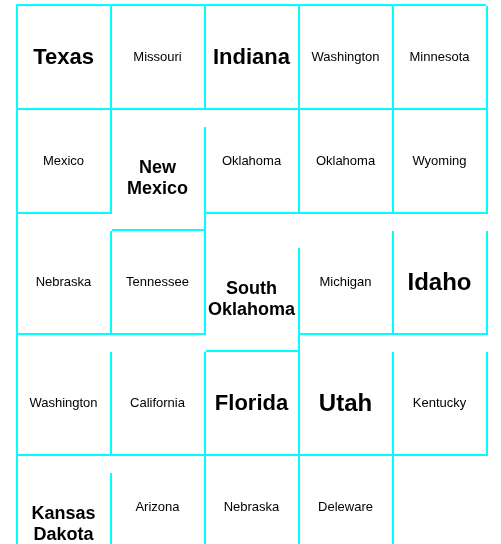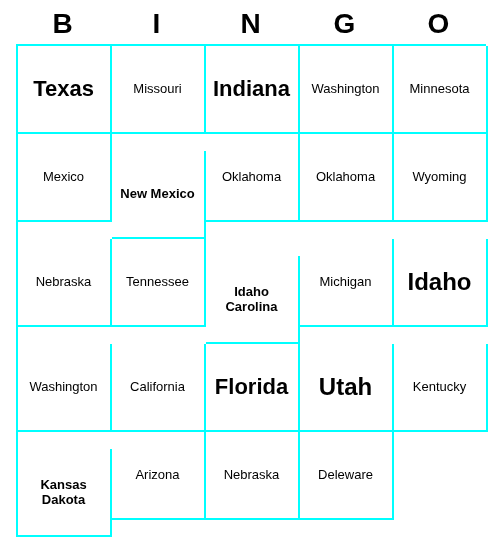--- a/index.html
+++ b/index.html
@@ -46,37 +46,37 @@
       grid-template-columns: repeat(5, 1fr);
       width: 470px;
       border-left: 2px solid cyan;
       border-top: 2px solid cyan;
     }
 
     .bingo-cell {
       border-right: 2px solid cyan;
       border-bottom: 2px solid cyan;
       width: 94px;
-      height: 88px;
+      height: 104px;
       display: flex;
       align-items: center;
       justify-content: center;
       text-align: center;
       padding: 4px;
       font-size: 13px;
       color: black;
     }
 
     .bingo-cell.large-text {
       font-size: 22px;
       font-weight: bold;
     }
 
     .bingo-cell.medium-text {
-      font-size: 13px;
+      font-size: 18px;
       font-weight: bold;
       margin-top: 17px;
     }
 
     .bingo-cell.xlarge-text {
       font-size: 24px;
       font-weight: bold;
     }
   </style>
 </head>
@@ -96,21 +96,21 @@
       <div class="bingo-cell large-text">Indiana</div>
       <div class="bingo-cell">Washington</div>
       <div class="bingo-cell">Minnesota</div>
       <div class="bingo-cell">Mexico</div>
       <div class="bingo-cell medium-text">New Mexico</div>
       <div class="bingo-cell">Oklahoma</div>
       <div class="bingo-cell">Oklahoma</div>
       <div class="bingo-cell">Wyoming</div>
       <div class="bingo-cell">Nebraska</div>
       <div class="bingo-cell">Tennessee</div>
-      <div class="bingo-cell medium-text">Idaho Carolina</div>
+      <div class="bingo-cell medium-text">South Oklahoma</div>
       <div class="bingo-cell">Michigan</div>
       <div class="bingo-cell xlarge-text">Idaho</div>
       <div class="bingo-cell">Washington</div>
       <div class="bingo-cell">California</div>
       <div class="bingo-cell large-text">Florida</div>
       <div class="bingo-cell xlarge-text">Utah</div>
       <div class="bingo-cell">Kentucky</div>
       <div class="bingo-cell medium-text">Kansas Dakota</div>
       <div class="bingo-cell">Arizona</div>
       <div class="bingo-cell">Nebraska</div>

